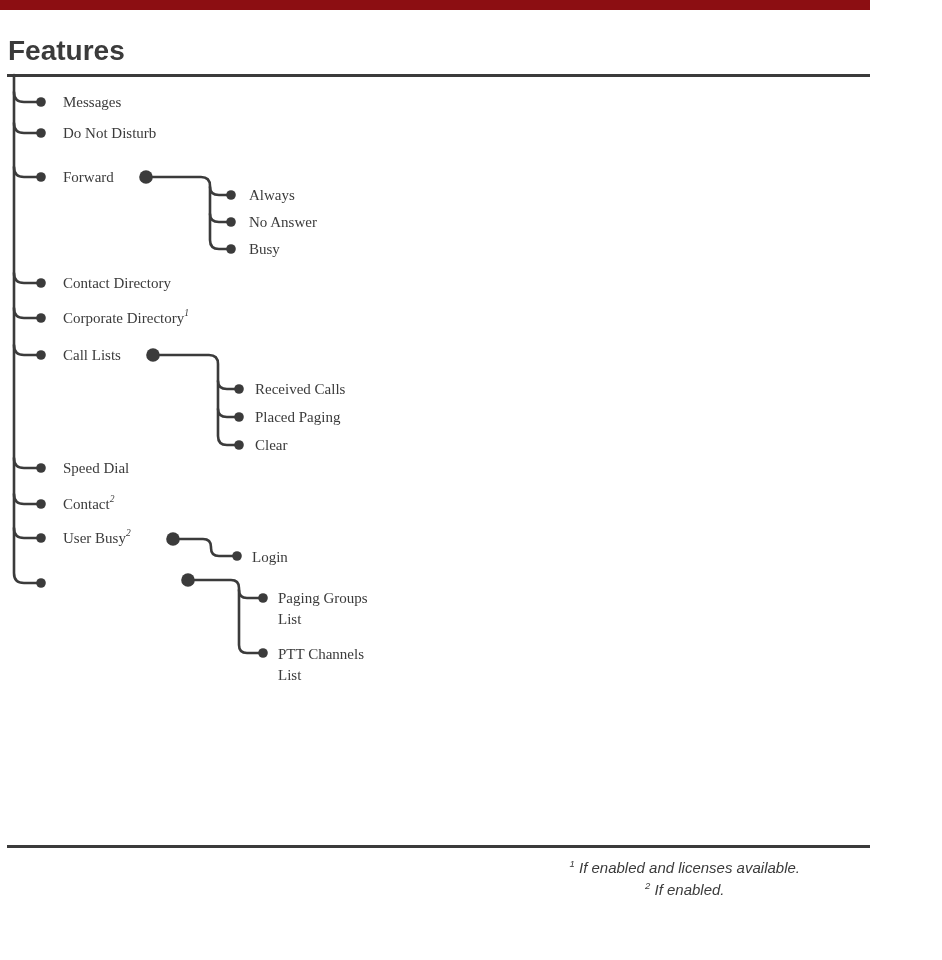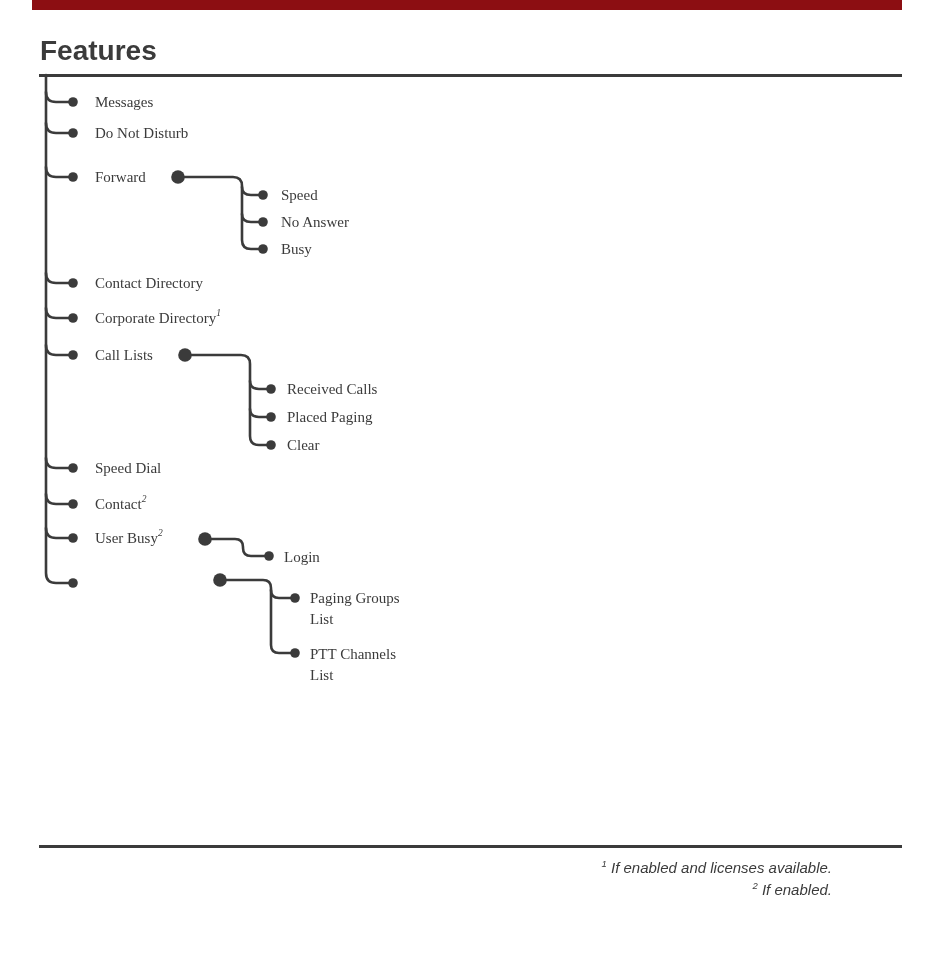--- a/index.html
+++ b/index.html
@@ -2,21 +2,20 @@
 <html><head>
 <meta charset="utf-8">
 <style>
   html,body{margin:0;padding:0;background:#ffffff;}
   #page{
     position:relative;
     width:870px;height:960px;
     background:#ffffff;
     font-family:"Liberation Sans", sans-serif;
     overflow:hidden;
-    margin-left:32px;
   }
   .accent-bar{
     position:absolute;left:0;top:0;width:942px;height:10px;
     background:#8c0e12;
   }
   .page-title{
     position:absolute;left:8px;top:36px;
     font-size:28px;font-weight:bold;color:#3b3b3b;
     line-height:30px;white-space:nowrap;
   }
@@ -32,21 +31,21 @@
     font-size:15px;color:#3b3b3b;line-height:20px;
     white-space:nowrap;transform:translateY(-50%);font-family:Liberation Serif, serif;
   }
   .tl.wrap{white-space:normal;transform:none;line-height:21px;}
   .tl sup{
     font-size:9.5px;font-style:italic;line-height:0;
     position:relative;top:-1px;
   }
   .footnotes{
     position:absolute;top:857px;right:70px;
-    text-align:right;font-style:italic;
+    text-align:center;font-style:italic;
     font-size:15px;line-height:22px;color:#3b3b3b;
   }
   .footnotes sup{font-size:9.5px;line-height:0;}
 </style>
 </head>
 <body>
 
 <div id="page">
 
   <div class="accent-bar"></div>
@@ -119,21 +118,21 @@
   <span class="tl" style="left:63px;top:102px">Messages</span>
   <span class="tl" style="left:63px;top:133px">Do Not Disturb</span>
   <span class="tl" style="left:63px;top:177px">Forward</span>
   <span class="tl" style="left:63px;top:283px">Contact Directory</span>
   <span class="tl" style="left:63px;top:318px"><span>Corporate Directory</span><sup>1</sup></span>
   <span class="tl" style="left:63px;top:355px">Call Lists</span>
   <span class="tl" style="left:63px;top:468px">Speed Dial</span>
   <span class="tl" style="left:63px;top:504px"><span>Contact</span><sup>2</sup></span>
   <span class="tl" style="left:63px;top:538px"><span>User Busy</span><sup>2</sup></span>
 
-  <span class="tl" style="left:249px;top:195px">Speed</span>
+  <span class="tl" style="left:249px;top:195px">Always</span>
   <span class="tl" style="left:249px;top:222px">No Answer</span>
   <span class="tl" style="left:249px;top:249px">Busy</span>
 
   <span class="tl" style="left:255px;top:389px">Received Calls</span>
   <span class="tl" style="left:255px;top:417px">Placed Paging</span>
   <span class="tl" style="left:255px;top:445px">Clear</span>
 
   <span class="tl" style="left:252px;top:557px">Login</span>
 
   <span class="tl wrap" style="left:278px;top:644px;width:104px">PTT Channels List</span>

